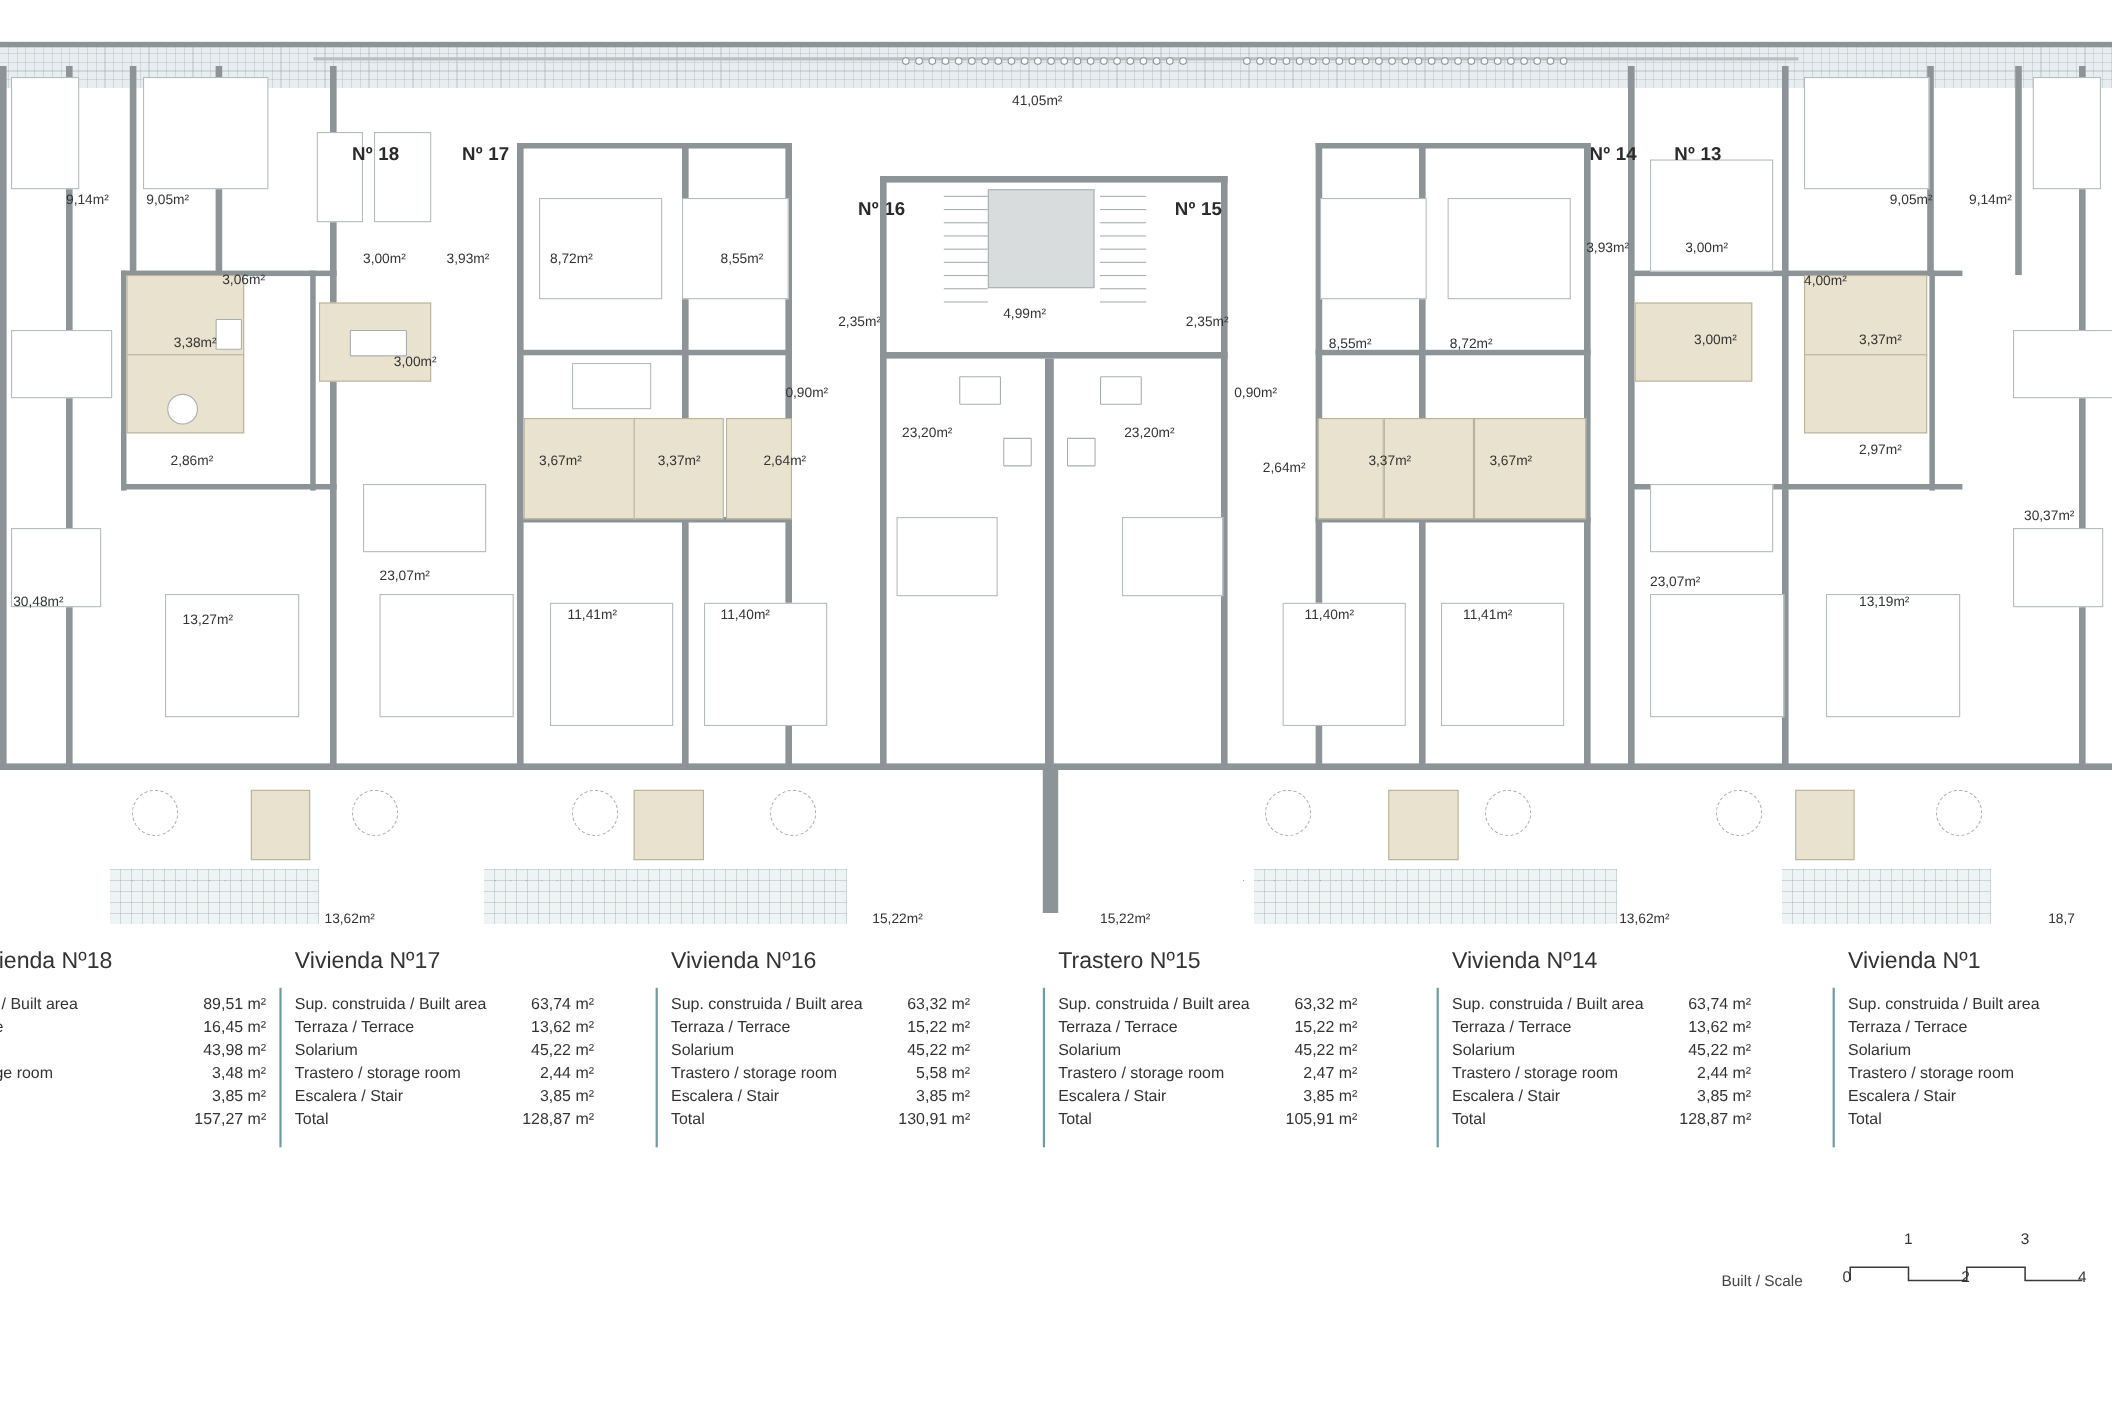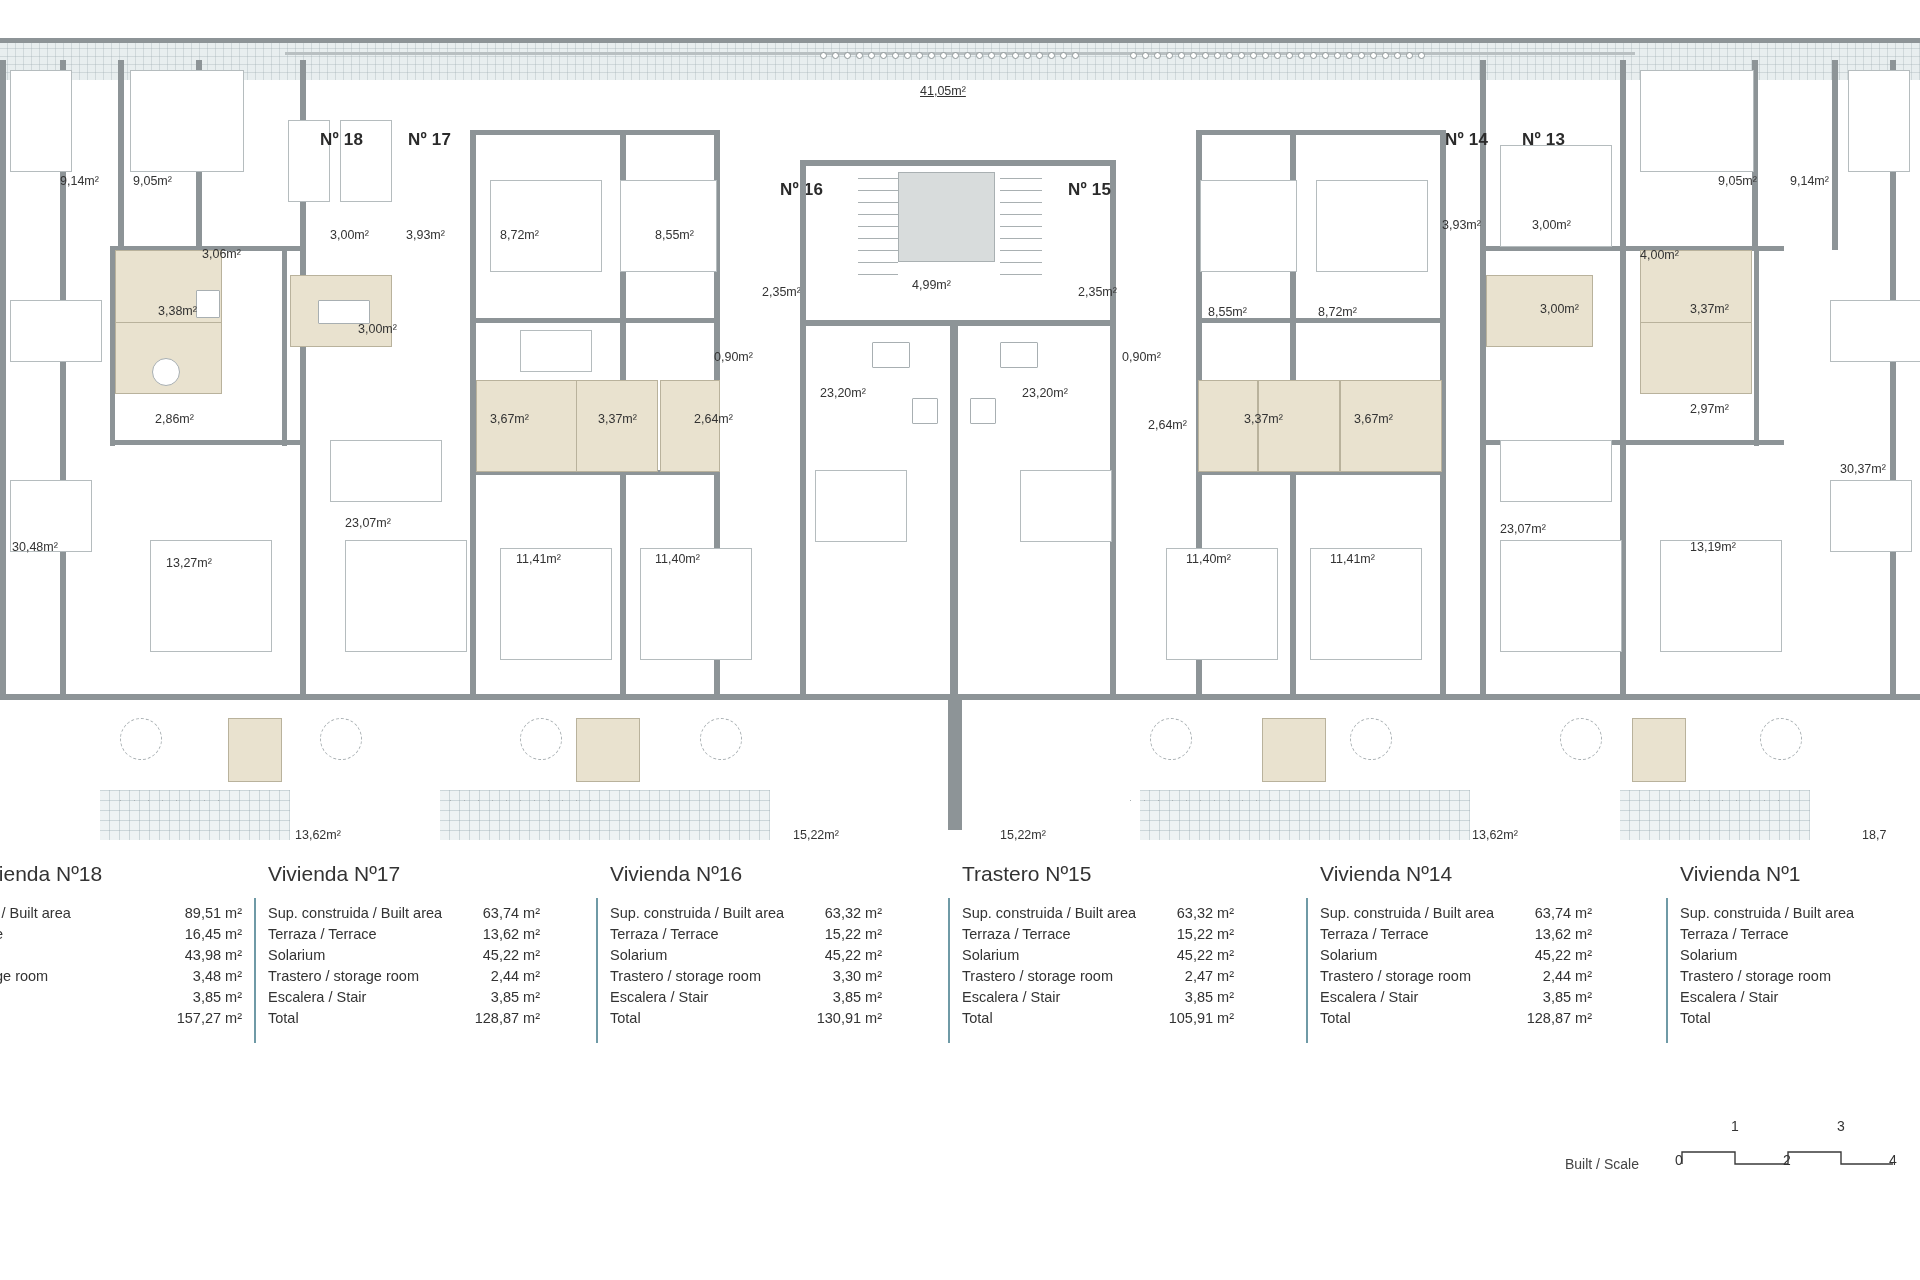--- a/index.html
+++ b/index.html
@@ -120,21 +120,21 @@
       <i style="left:192px"></i>
       <i style="left:204px"></i>
       <i style="left:216px"></i>
       <i style="left:228px"></i>
       <i style="left:240px"></i>
       <i style="left:252px"></i>
       <i style="left:264px"></i>
       <i style="left:276px"></i>
       <i style="left:288px"></i>
   </div>
-  <div class="lbl" style="left:920px;top:84px;text-decoration:underline;">41,05m²</div>
+  <div class="lbl" style="left:920px;top:84px;">41,05m²</div>
 
   <div class="w" style="left:0;top:60px;width:6px;height:640px;"></div>
 
   <div class="w" style="left:60px;top:60px;width:6px;height:640px;"></div>
   <div class="w" style="left:118px;top:60px;width:6px;height:190px;"></div>
   <div class="w" style="left:196px;top:60px;width:6px;height:190px;"></div>
   <div class="w" style="left:300px;top:60px;width:6px;height:640px;"></div>
   <div class="w" style="left:110px;top:246px;width:196px;height:5px;"></div>
   <div class="w" style="left:110px;top:246px;width:5px;height:200px;"></div>
   <div class="w" style="left:110px;top:440px;width:196px;height:5px;"></div>
@@ -151,21 +151,21 @@
   <div class="room" style="left:130px;top:70px;width:112px;height:100px;"></div>
   <div class="room" style="left:10px;top:300px;width:90px;height:60px;"></div>
   <div class="room" style="left:10px;top:480px;width:80px;height:70px;"></div>
   <div class="room" style="left:150px;top:540px;width:120px;height:110px;"></div>
   <div class="room" style="left:330px;top:440px;width:110px;height:60px;"></div>
   <div class="room" style="left:345px;top:540px;width:120px;height:110px;"></div>
   <div class="room" style="left:288px;top:120px;width:40px;height:80px;"></div>
   <div class="room" style="left:340px;top:120px;width:50px;height:80px;"></div>
 
   <div class="num" style="left:320px;top:130px;">Nº 18</div>
-  <div class="num" style="left:408px;top:130px;">Nº 17</div>
+  <div class="num" style="left:420px;top:130px;">Nº 17</div>
   <div class="lbl" style="left:60px;top:174px;">9,14m²</div>
   <div class="lbl" style="left:133px;top:174px;">9,05m²</div>
   <div class="lbl" style="left:202px;top:247px;">3,06m²</div>
   <div class="lbl" style="left:330px;top:228px;">3,00m²</div>
   <div class="lbl" style="left:406px;top:228px;">3,93m²</div>
   <div class="lbl" style="left:158px;top:304px;">3,38m²</div>
   <div class="lbl" style="left:358px;top:322px;">3,00m²</div>
   <div class="lbl" style="left:155px;top:412px;">2,86m²</div>
   <div class="lbl" style="left:345px;top:516px;">23,07m²</div>
   <div class="lbl" style="left:12px;top:540px;">30,48m²</div>
@@ -456,21 +456,21 @@
       <tr>
             <td>Terraza / Terrace</td>
             <td class="v">15,22 m²</td>
           </tr>
       <tr>
             <td>Solarium</td>
             <td class="v">45,22 m²</td>
           </tr>
       <tr>
             <td>Trastero / storage room</td>
-            <td class="v">3,30 m²</td>
+            <td class="v">5,58 m²</td>
           </tr>
       <tr>
             <td>Escalera / Stair</td>
             <td class="v">3,85 m²</td>
           </tr>
       <tr>
             <td>Total</td>
             <td class="v">130,91 m²</td>
           </tr>
     </tbody>

